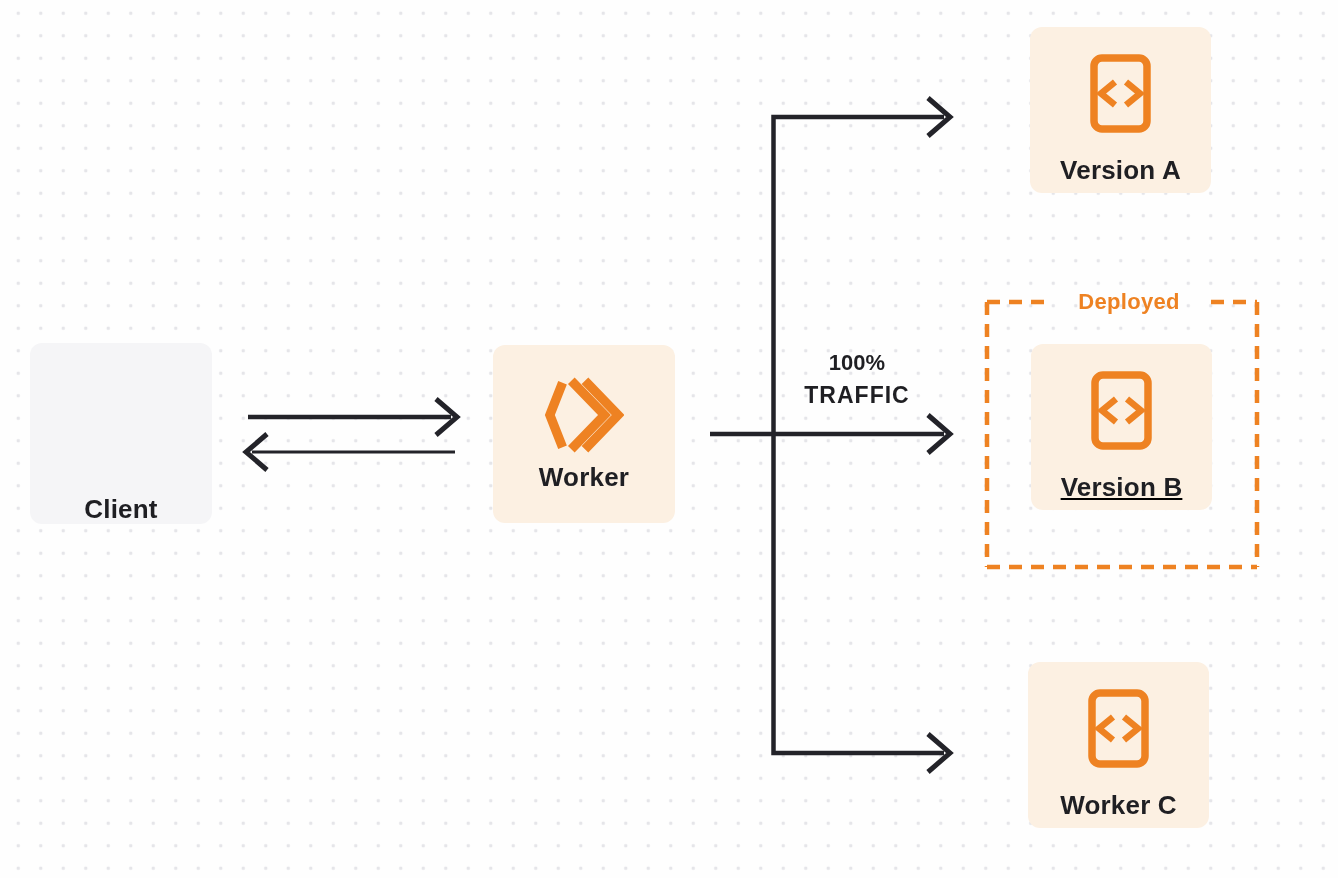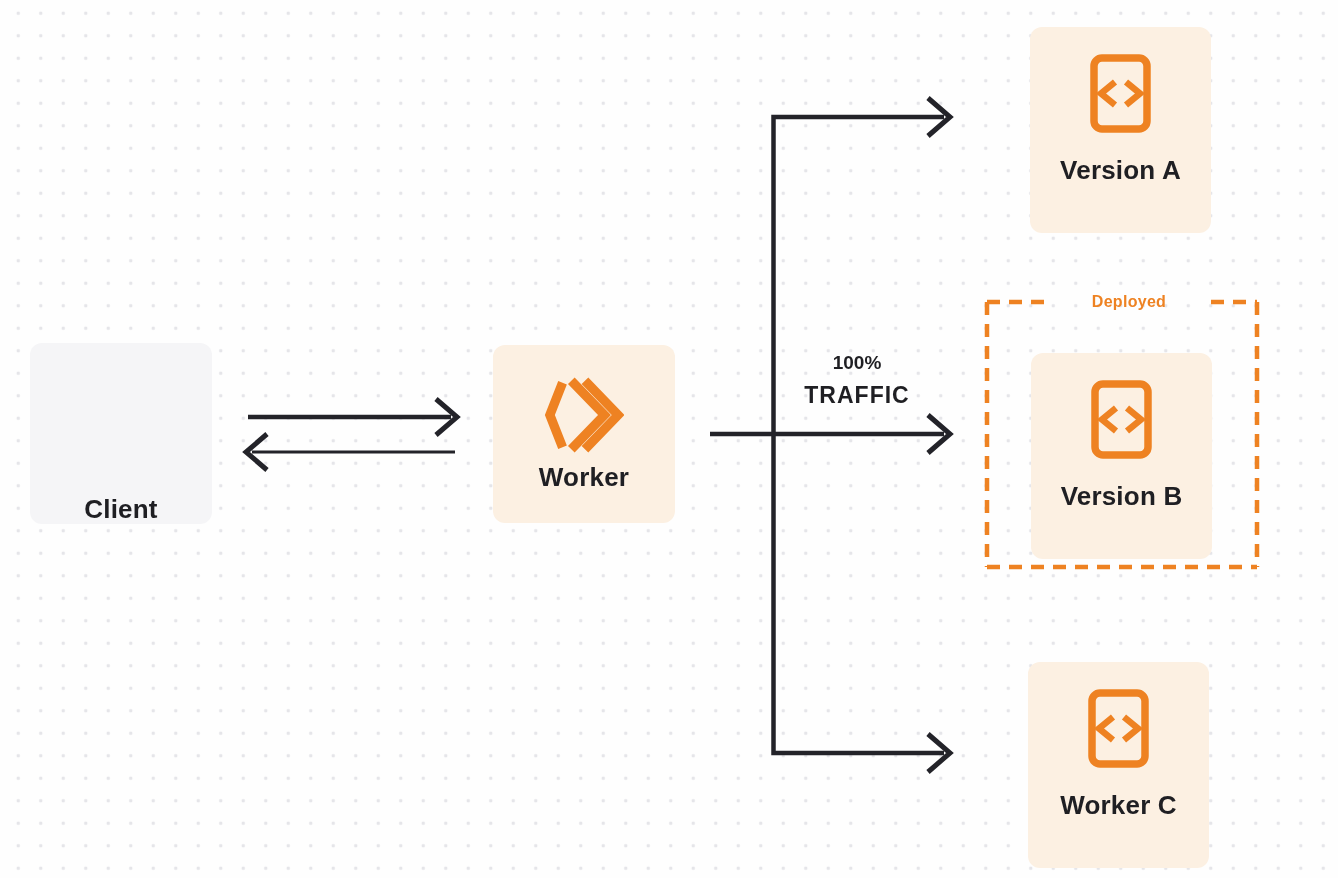--- a/index.html
+++ b/index.html
@@ -44,44 +44,44 @@
     left:30px;top:343px;width:182px;height:181px;
     background:var(--client-bg,#f5f5f7);
     justify-content:flex-end;
   }
   .worker-node{
     left:493px;top:345px;width:182px;height:178px;
     background:var(--cream,#fcf0e2);
   }
   .worker-node .node-label{margin-top:8px;}
   .version-node{
-    width:181px;height:206px;
+    width:181px;height:166px;
     background:var(--cream,#fcf0e2);
     justify-content:flex-start;
     padding-top:27px;box-sizing:border-box;
   }
   .version-node .node-label{margin-top:22px;}
   .version-a{left:1030px;top:27px;}
-  .version-b{left:1031px;top:353px;}
+  .version-b{left:1031px;top:344px;text-decoration:underline;}
   .version-c{left:1028px;top:662px;}
   .deployed-region{
     position:absolute;left:987px;top:302px;width:270px;height:265px;
   }
   .deployed-label{
     position:absolute;left:1044px;top:289px;width:170px;
     text-align:center;
-    font-size:16px;font-weight:700;line-height:26px;
+    font-size:22px;font-weight:700;line-height:26px;
     color:var(--accent,#ee8222);
     letter-spacing:0.3px;
   }
   .traffic-label{
     position:absolute;left:757px;top:351px;width:200px;
     text-align:center;color:var(--label,#1f1f23);
   }
-  .traffic-label .t1{font-size:19px;font-weight:700;line-height:24px;display:block;}
+  .traffic-label .t1{font-size:22px;font-weight:700;line-height:24px;display:block;}
   .traffic-label .t2{font-size:23px;font-weight:700;line-height:24px;display:block;margin-top:8px;letter-spacing:1px;}
   .icon-svg{display:block;}
 </style>
 </head>
 <body>
 
 <div class="canvas">
 
   <svg class="overlay" viewBox="0 0 1338 878" aria-hidden="true">
 

